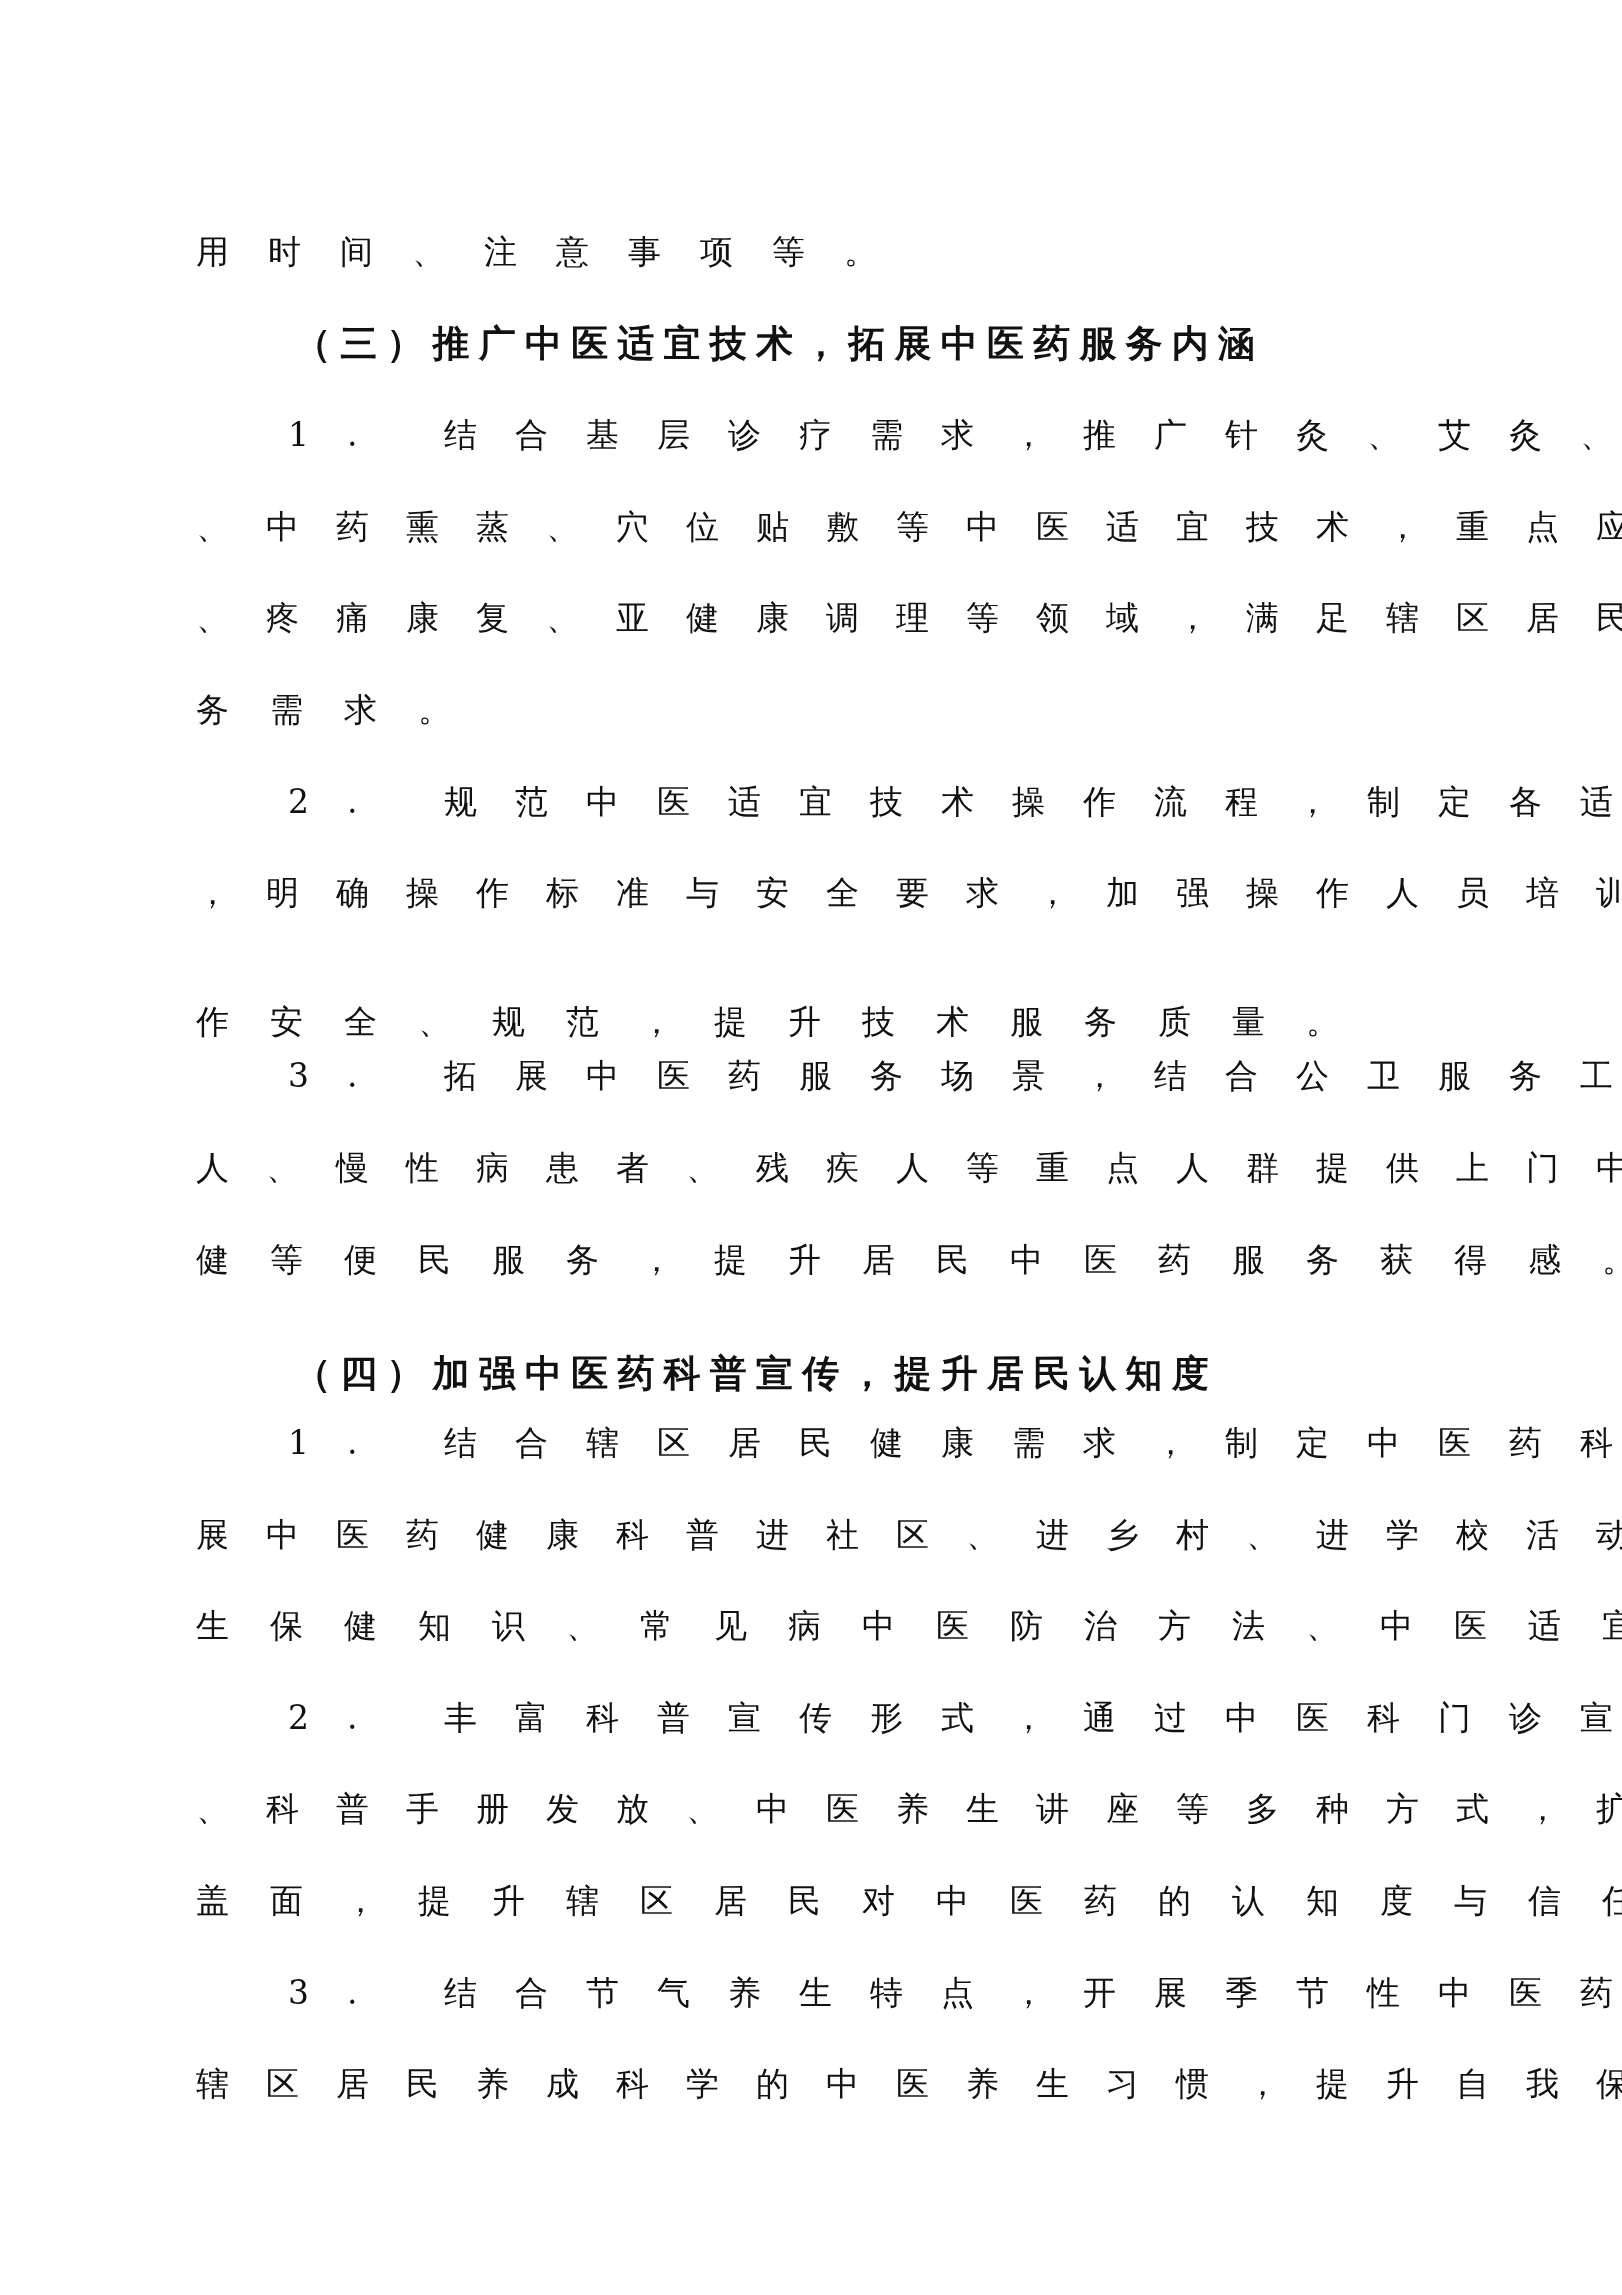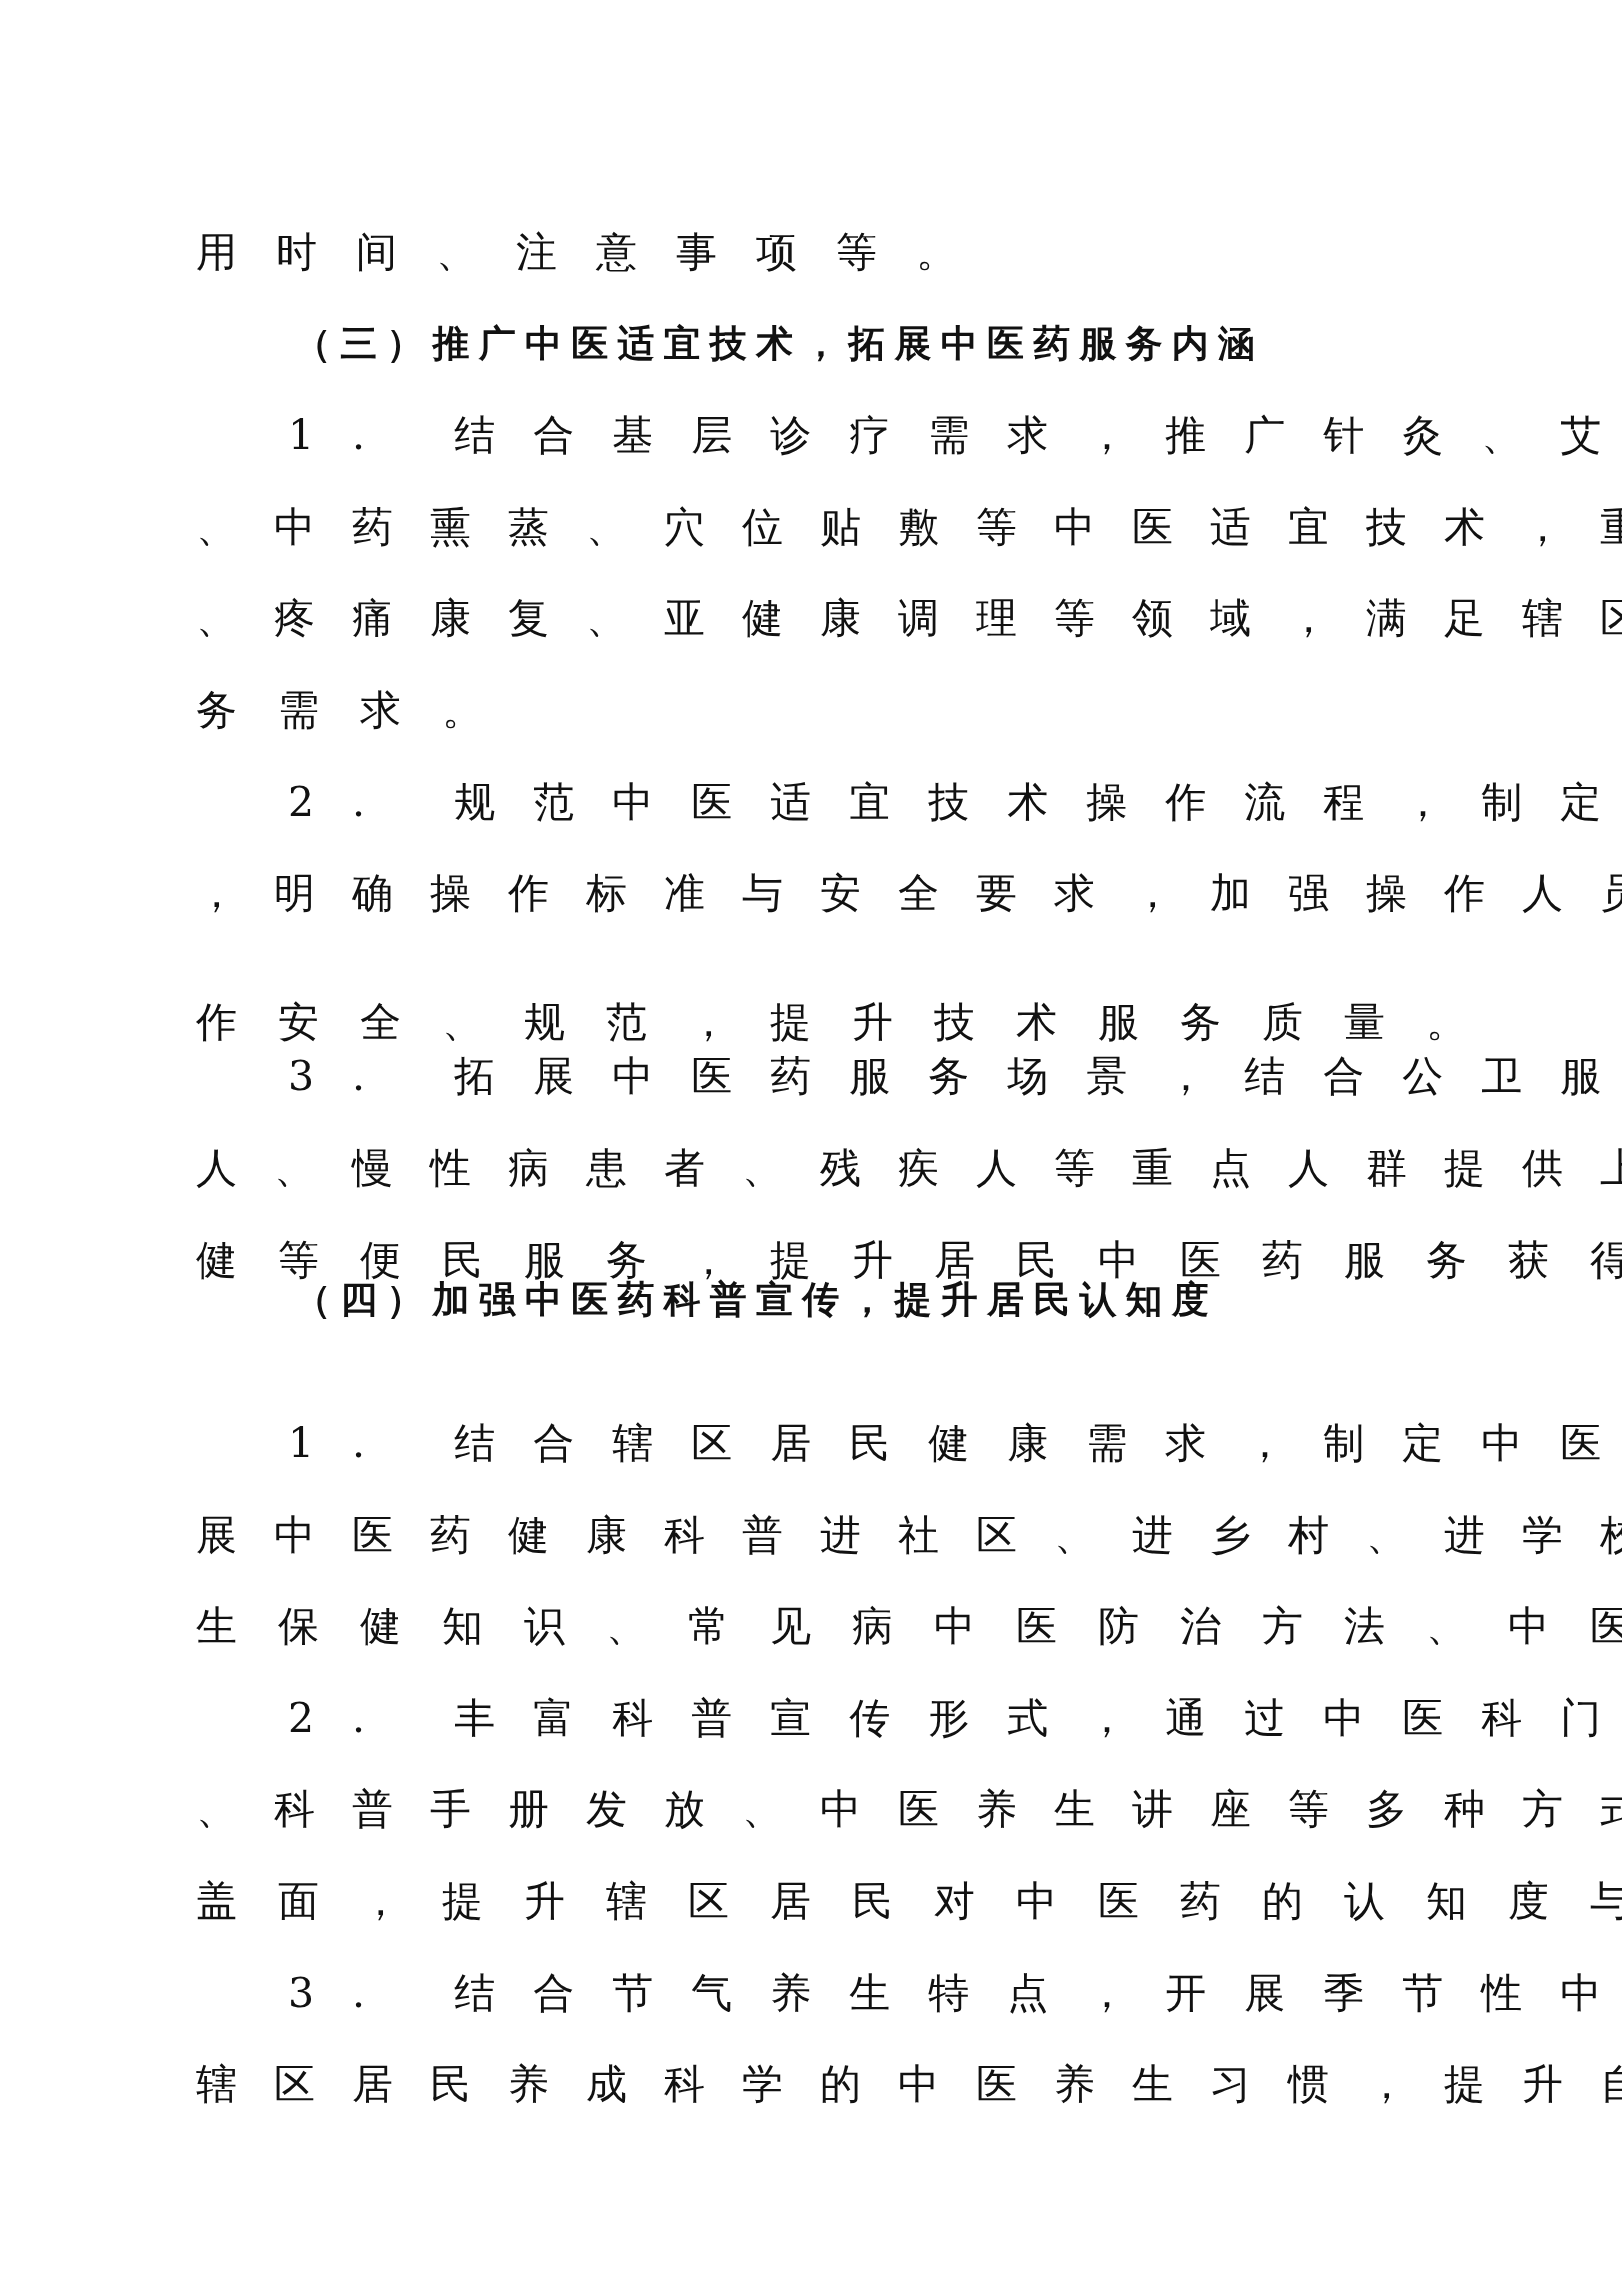--- a/index.html
+++ b/index.html
@@ -18,21 +18,21 @@
     .page {
       position: absolute;
       left: 196px;
       top: 226px;
       width: 1230px;
     }
     .line {
       position: absolute;
       left: 0;
       height: 92px;
-      font-size: 41px;
+      font-size: 33px;
       line-height: 52px;
       letter-spacing: 41px;
       white-space: nowrap;
     }
     .heading {
       font-family: "DejaVu Sans", "Liberation Sans", sans-serif;
       font-weight: bold;
       font-size: 37px;
       letter-spacing: 9.2px;
       left: 98px;
@@ -55,21 +55,21 @@
   <div class="line" style="top:458px;text-align:right;">务需求。</div>
 
   <div class="line indent" style="top:550px; letter-spacing:38px;">2. 规范中医适宜技术操作流程，制定各适宜技术操作规范</div>
   <div class="line" style="top:641px; letter-spacing:37px;">，明确操作标准与安全要求，加强操作人员培训与考核，确保操</div>
   <div class="line" style="top:770px;">作安全、规范，提升技术服务质量。</div>
 
   <div class="line indent" style="top:824px; letter-spacing:38px;">3. 拓展中医药服务场景，结合公卫服务工作，为辖区老年</div>
   <div class="line" style="top:916px; letter-spacing:37px;">人、慢性病患者、残疾人等重点人群提供上门中医康复、穴位保</div>
   <div class="line" style="top:1008px;">健等便民服务，提升居民中医药服务获得感。</div>
 
-  <div class="line heading" style="top:1048px;">（四）加强中医药科普宣传，提升居民认知度</div>
+  <div class="line heading" style="top:1122px;">（四）加强中医药科普宣传，提升居民认知度</div>
 
   <div class="line indent" style="top:1191px; letter-spacing:38px;">1. 结合辖区居民健康需求，制定中医药科普宣传计划，开</div>
   <div class="line" style="top:1283px; letter-spacing:37px;">展中医药健康科普进社区、进乡村、进学校活动，普及中医药养</div>
   <div class="line" style="top:1374px;">生保健知识、常见病中医防治方法、中医适宜技术常识等。</div>
 
   <div class="line indent" style="top:1466px; letter-spacing:38px;">2. 丰富科普宣传形式，通过中医科门诊宣讲、微信群推送</div>
   <div class="line" style="top:1557px; letter-spacing:37px;">、科普手册发放、中医养生讲座等多种方式，扩大中医药科普覆</div>
   <div class="line" style="top:1649px;">盖面，提升辖区居民对中医药的认知度与信任度。</div>
 
   <div class="line indent" style="top:1741px; letter-spacing:38px;">3. 结合节气养生特点，开展季节性中医药养生指导，引导</div>

